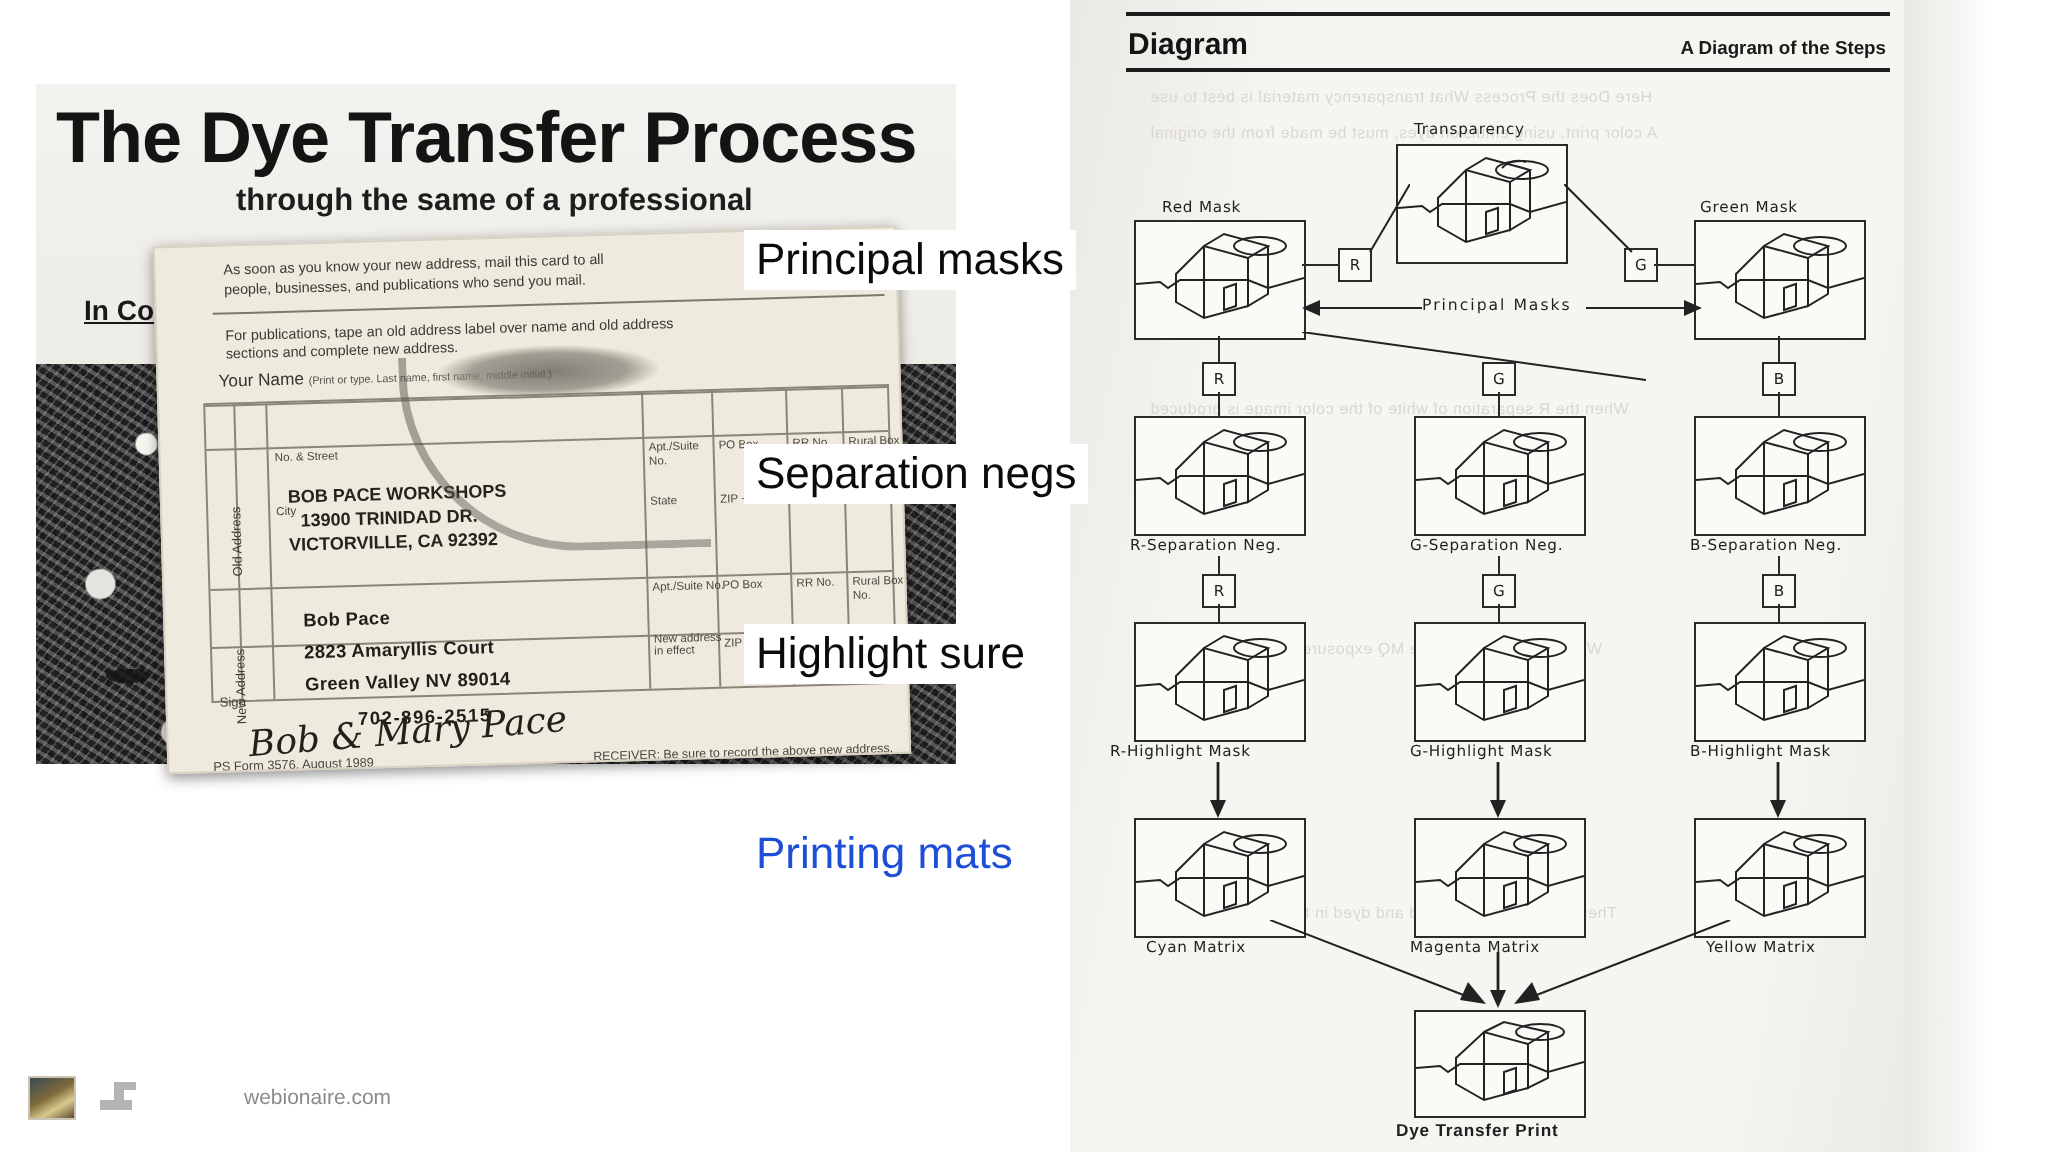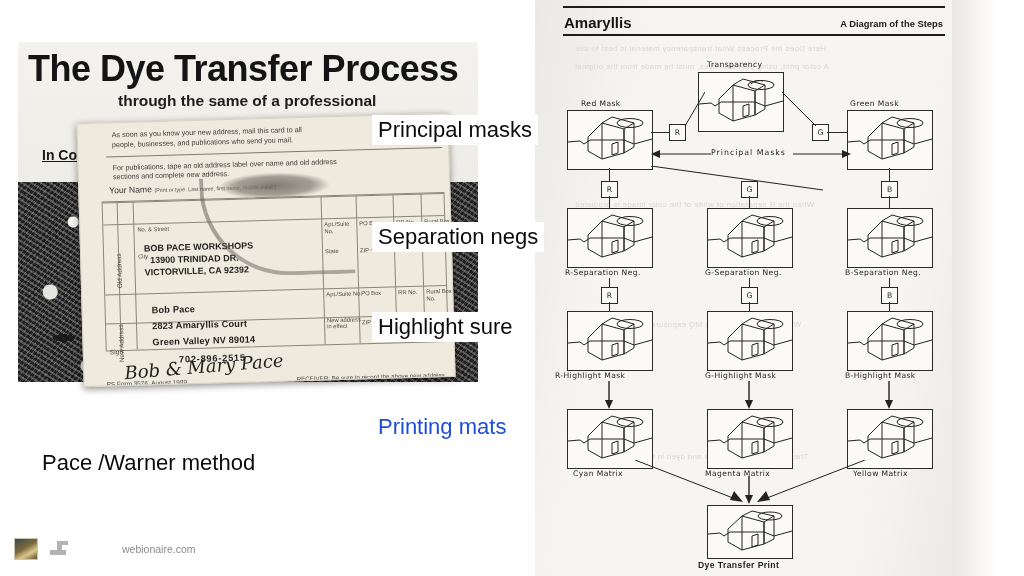--- a/index.html
+++ b/index.html
@@ -203,21 +203,21 @@
 <div id="right-page">
   <div class="pagesheen"></div>
 
   <div class="bleed" style="left:40px;top:44px;">Here Does the Process  What transparency material is best to use</div>
   <div class="bleed" style="left:40px;top:62px;">A color print, using emulsion dyes, must be made from the original</div>
   <div class="bleed" style="left:40px;top:200px;">When the R separation of white of the color image is produced</div>
   <div class="bleed" style="left:40px;top:320px;">Whenever they found the MQ exposure is used to separate</div>
   <div class="bleed" style="left:40px;top:452px;">These matrices are soaked and dyed in the respective colors</div>
 
   <div class="rule" style="top:6px"></div>
-  <div id="ov-title">Amaryllis</div>
+  <div id="ov-title">Diagram</div>
   <div id="ov-sub">A Diagram of the Steps</div>
   <div class="rule" style="top:34px"></div>
 
   <div class="dglabel" style="left:172px;top:60px">Transparency</div>
   <div class="dgbox" id="box-transparency" style="left:163px;top:72px;width:84px;height:58px;">
     <svg viewBox="0 0 84 58" width="84" height="58">
       <g fill="none" stroke="#222" stroke-width="1">
         <path d="M0 31 L12 30 L16 33 L22 29 L56 29 L66 33 L84 28"></path>
         <path d="M20 26 L34 12 L56 18 L56 42 L34 48 L20 40 Z"></path>
         <path d="M34 12 L34 48"></path>
@@ -481,21 +481,20 @@
   <div class="dglabel bold" style="left:163px;top:560px">Dye Transfer Print</div>
 </div>
 <div id="right-fade"></div>
 
 <div class="callout" style="left:372px;top:115px">Principal masks</div>
 <div class="callout" style="left:372px;top:222px">Separation negs</div>
 <div class="callout" style="left:372px;top:312px">Highlight sure</div>
 <div class="plaintext" style="left:378px;top:414px">Printing mats</div>
 
 <div id="bottom-note">
-  <div>Pace /Warner method</div>
 </div>
 
 <div id="footer">
   <div class="thumb"></div>
   <div class="mark">
     <i style="left:9px;top:2px;width:5px;height:13px;"></i>
     <i style="left:9px;top:2px;width:11px;height:4px;"></i>
     <i style="left:2px;top:11px;width:16px;height:5px;"></i>
   </div>
   <div class="site">webionaire.com</div>

